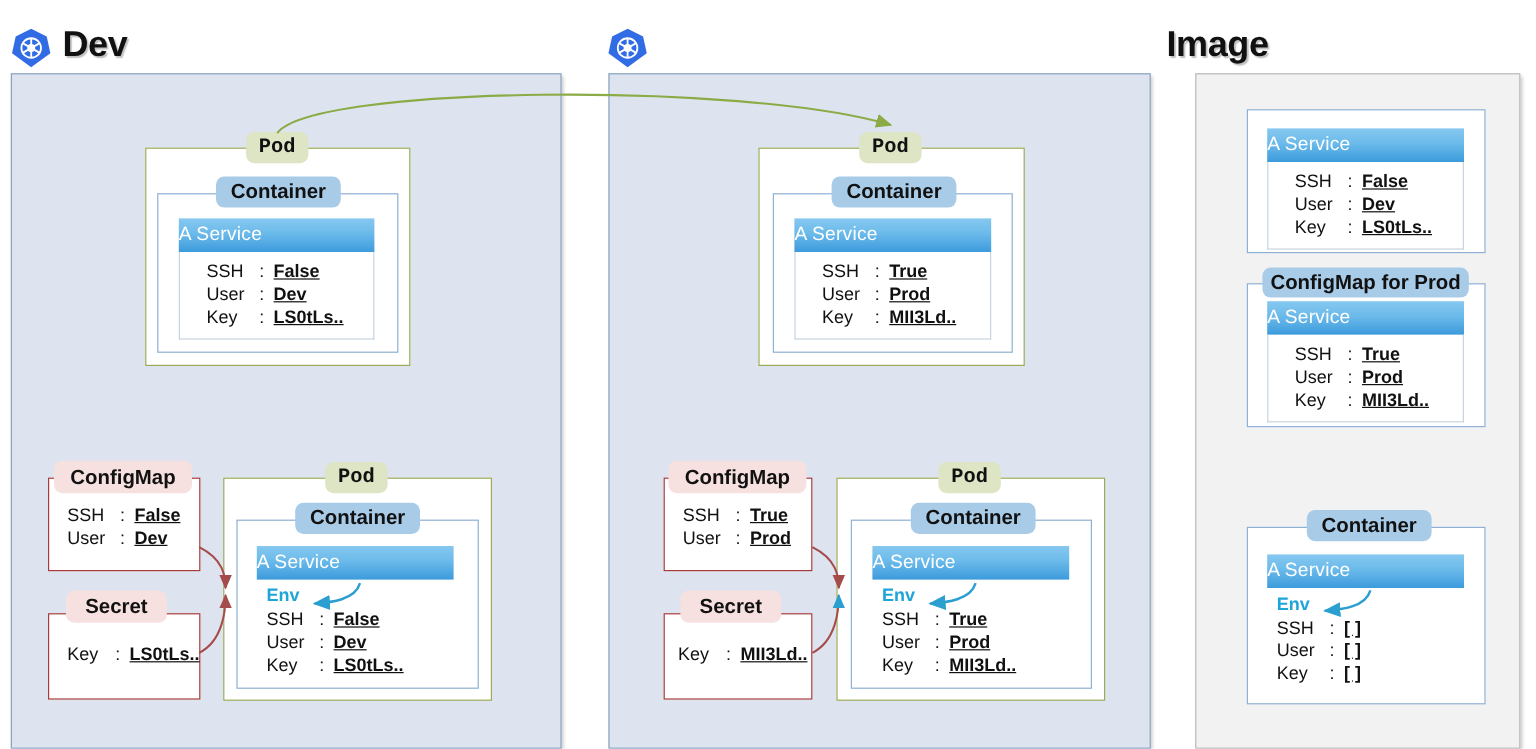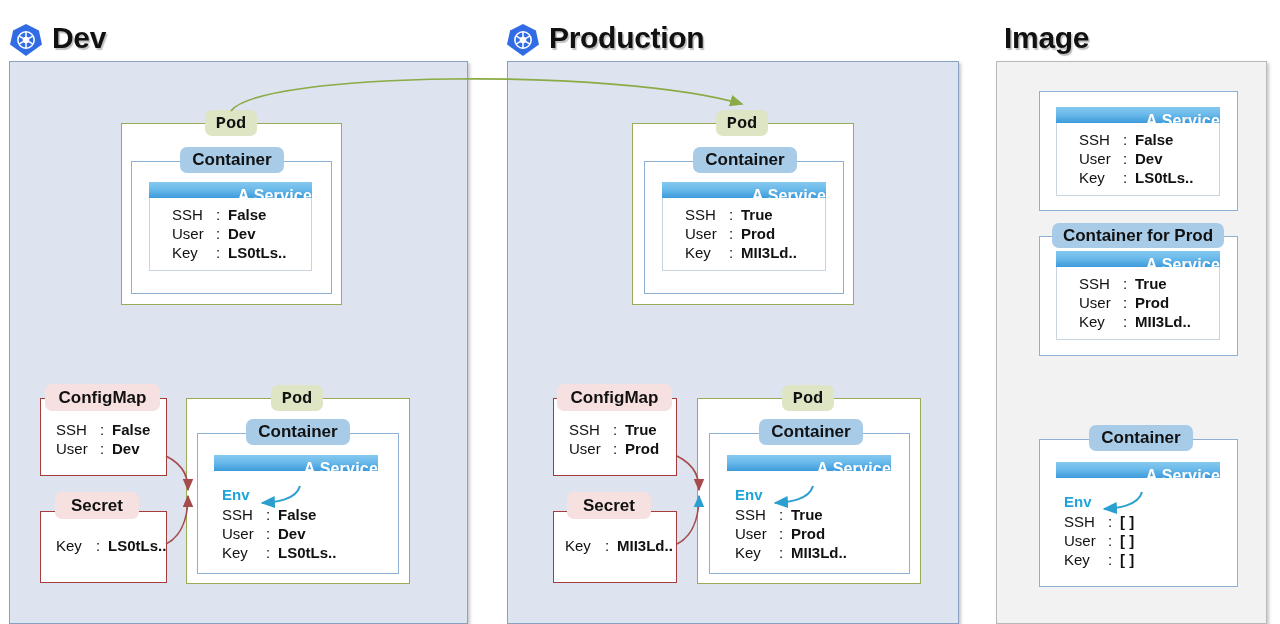--- a/index.html
+++ b/index.html
@@ -58,39 +58,39 @@
   .chip-pod  { background: #dde5c4; font-family: Liberation Mono, monospace; }
   .chip-cont { background: #a8cbe8; }
   .chip-cfg  { background: #f7e0e0; }
 
   
   .svc { position: absolute; z-index: 3; }
   .svc-head {
     background: linear-gradient(to bottom, #86c8f0 0%, #6bbaea 45%, #3c9bdc 100%);
     color: #ffffff;
     font-size: 16px;
-    font-weight: 700;
-    text-align: right;
+    font-weight: 400;
+    text-align: left;
     line-height: 28px;
-    height: 16px;
+    height: 28px;
     letter-spacing: 0.2px;
   }
   .svc-body {
     background: #ffffff;
     border: 1px solid #c8d4e0;
     border-top: none;
     padding: 7px 0 8px 22px;
   }
-  .svc-open { background: transparent; border: none; padding: 14px 0 0 8px; }
+  .svc-open { background: transparent; border: none; padding: 4px 0 0 8px; }
 
   
   .kv { display: flex; font-size: 15px; line-height: 19px; color: #111; }
   .kv .k { width: 44px; flex: 0 0 44px; font-weight: 400; }
   .kv .sep { width: 12px; flex: 0 0 12px; }
-  .kv .v { font-weight: 700; }
+  .kv .v { font-weight: 700; text-decoration: underline; }
   .kv-sm .k { width: 40px; flex: 0 0 40px; }
 
   .env-label {
     font-size: 15px; font-weight: 700; color: #1fa5d8;
     line-height: 20px;
   }
 
   svg.ov { position: absolute; left: 0; top: 0; width: 1280px; height: 624px;
            pointer-events: none; z-index: 8; overflow: visible; }
 </style>
@@ -144,23 +144,22 @@
   <svg class="k8s-logo" style="left:506px; top:7px;" viewBox="0 0 100 100">
     <polygon points="50,3 88,22 97,63 50,97 3,63 12,22" fill="#326ce5"></polygon>
     <g fill="none" stroke="#ffffff" stroke-width="4.5">
       <circle cx="50" cy="50" r="24"></circle>
       <circle cx="50" cy="50" r="7.5" fill="#ffffff"></circle>
       <line x1="50" y1="26" x2="50" y2="74"></line>
       <line x1="29" y1="38" x2="71" y2="62"></line>
       <line x1="29" y1="62" x2="71" y2="38"></line>
     </g>
   </svg>
-  <div class="sec-title" style="left:549px; top:5px;">Production</div>
-
-  <div class="sec-title" style="left:1004px; top:5px;">Image</div>
+
+  <div class="sec-title" style="left:972px; top:5px;">Image</div>
 
   <div class="env-panel" style="left:9px; top:45px; width:459px; height:563px;"></div>
 
   <div class="box box-pod" style="left:121px; top:107px; width:221px; height:182px;"></div>
   <div class="chip chip-pod" style="left:205px; top:94px; width:52px; height:26px;">Pod</div>
 
   <div class="box box-cont" style="left:131px; top:145px; width:201px; height:133px;"></div>
   <div class="chip chip-cont" style="left:180px; top:131px; width:104px; height:26px;">Container</div>
 
   <div class="svc" style="left:149px; top:166px; width:163px;">
@@ -338,21 +337,21 @@
       </div>
       <div class="kv">
         <span class="k">Key</span>
         <span class="sep">:</span>
         <span class="v">LS0tLs..</span>
       </div>
     </div>
   </div>
 
   <div class="box box-cont" style="left:1039px; top:220px; width:199px; height:120px;"></div>
-  <div class="chip chip-cont" style="left:1052px; top:207px; width:172px; height:25px;">Container for Prod</div>
+  <div class="chip chip-cont" style="left:1052px; top:207px; width:172px; height:25px;">ConfigMap for Prod</div>
 
   <div class="svc" style="left:1056px; top:235px; width:164px;">
     <div class="svc-head">A Service</div>
     <div class="svc-body">
       <div class="kv">
         <span class="k">SSH</span>
         <span class="sep">:</span>
         <span class="v">True</span>
       </div>
       <div class="kv">

